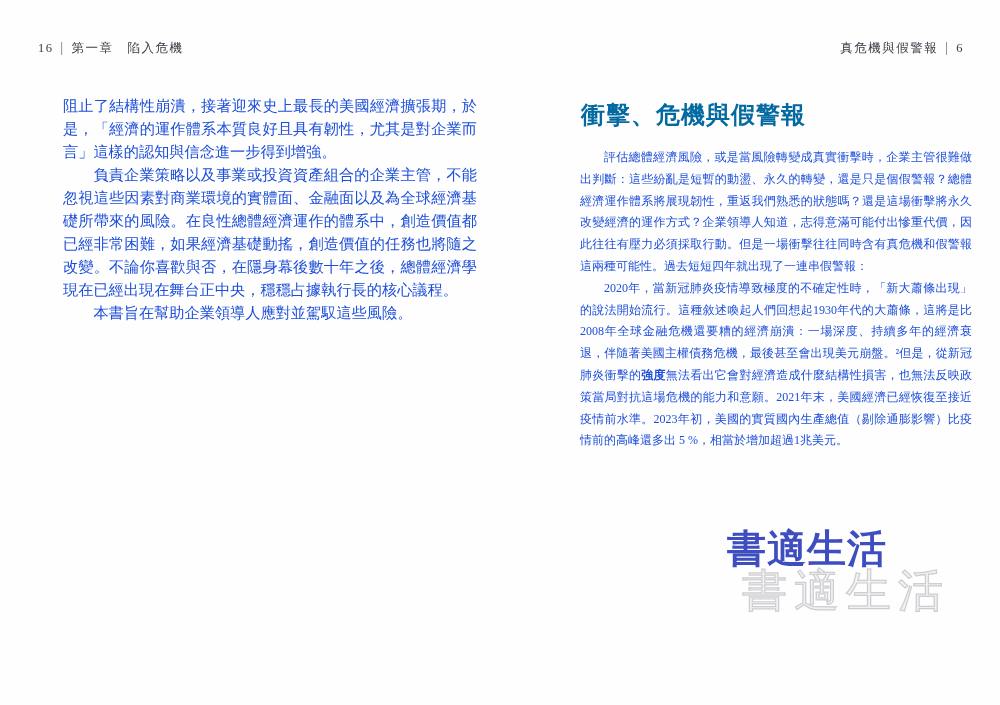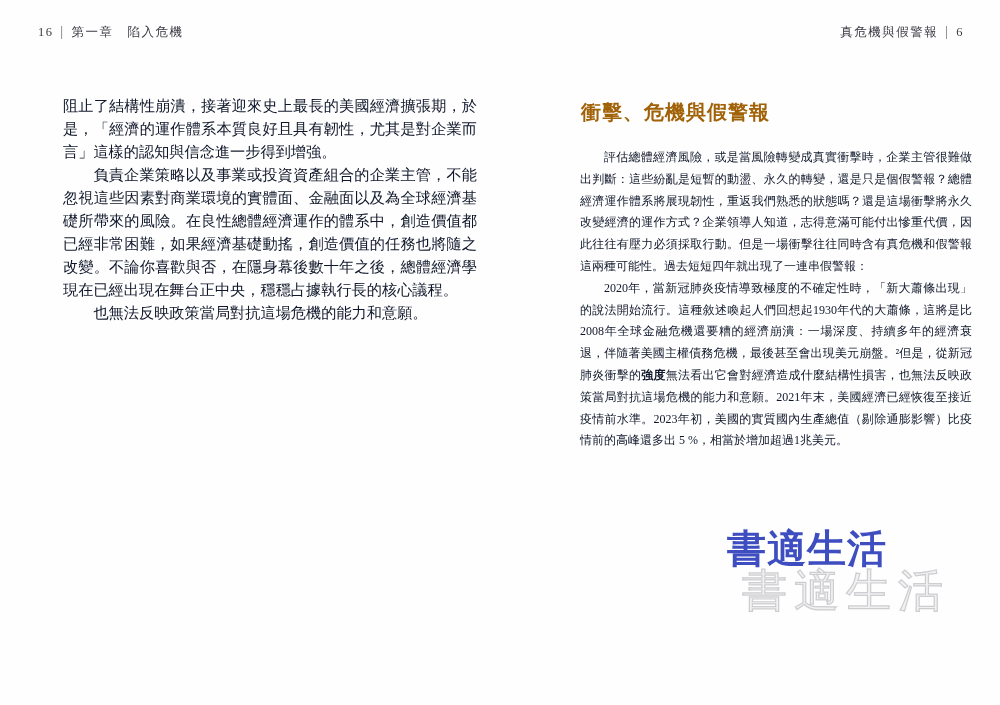--- a/index.html
+++ b/index.html
@@ -8,48 +8,48 @@
     background: #f4f4f4;
     font-family: "Liberation Serif", "DejaVu Serif", serif;
   }
   .spread {
     position: relative;
     width: 1000px; height: 705px;
     background: #fefefe;
     overflow: hidden;
   }
   .running-head {
-    position: absolute; top: 24px;
+    position: absolute; top: 40px;
     font-size: 12.5px; color: #3a3a44;
     letter-spacing: 1.5px;
     white-space: nowrap;
     text-align: center;
   }
   .running-head .divider {
     display: inline-block;
     margin: 0 7px;
     color: #55555f;
     transform: scaleY(1.1);
   }
   #head-left { left: 38px; }
   #head-right { right: 36px; }
   .body-block {
     position: absolute;
     text-align: justify;
     text-justify: inter-ideograph;
-    color: #0f172a;
+    color: #1d4ed8;
   }
   #left-body {
     left: 63px; top: 94px; width: 414px;
     font-size: 15.2px; line-height: 23px;
   }
   #right-title {
     position: absolute; left: 581px; top: 99px;
-    font-size: 20px; font-weight: bold;
-    color: #a16207; letter-spacing: 1px; text-align: center;
+    font-size: 24px; font-weight: bold;
+    color: #0369a1; letter-spacing: 1px; text-align: center;
   }
   #right-body {
     left: 580px; top: 147px; width: 392px;
     font-size: 12px; line-height: 21.8px;
   }
   p.body-para { margin: 0; padding: 0; }
   p.body-para.indent { text-indent: 2em; }
   p.body-para b { font-weight: bold; }
   .wm-blue {
     position: absolute; left: 727px; top: 522px;
@@ -77,21 +77,21 @@
     <span>16</span><span class="divider">|</span><span>第一章　陷入危機</span>
   </div>
 
   <div class="running-head" id="head-right">
     <span>真危機與假警報</span><span class="divider">|</span><span>6</span>
   </div>
 
   <div class="body-block" id="left-body">
       <p class="body-para">阻止了結構性崩潰，接著迎來史上最長的美國經濟擴張期，於是，「經濟的運作體系本質良好且具有韌性，尤其是對企業而言」這樣的認知與信念進一步得到增強。</p>
       <p class="body-para indent">負責企業策略以及事業或投資資產組合的企業主管，不能忽視這些因素對商業環境的實體面、金融面以及為全球經濟基礎所帶來的風險。在良性總體經濟運作的體系中，創造價值都已經非常困難，如果經濟基礎動搖，創造價值的任務也將隨之改變。不論你喜歡與否，在隱身幕後數十年之後，總體經濟學現在已經出現在舞台正中央，穩穩占據執行長的核心議程。</p>
-      <p class="body-para indent">也無法反映政策當局對抗這場危機的能力和意願。</p>
+      <p class="body-para indent">本書旨在幫助企業領導人應對並駕馭這些風險。</p>
     </div>
 
   <div id="right-title">衝擊、危機與假警報</div>
 
   <div class="body-block" id="right-body">
       <p class="body-para indent">評估總體經濟風險，或是當風險轉變成真實衝擊時，企業主管很難做出判斷：這些紛亂是短暫的動盪、永久的轉變，還是只是個假警報？總體經濟運作體系將展現韌性，重返我們熟悉的狀態嗎？還是這場衝擊將永久改變經濟的運作方式？企業領導人知道，志得意滿可能付出慘重代價，因此往往有壓力必須採取行動。但是一場衝擊往往同時含有真危機和假警報這兩種可能性。過去短短四年就出現了一連串假警報：</p>
       <p class="body-para indent">2020年，當新冠肺炎疫情導致極度的不確定性時，「新大蕭條出現」的說法開始流行。這種敘述喚起人們回想起1930年代的大蕭條，這將是比2008年全球金融危機還要糟的經濟崩潰：一場深度、持續多年的經濟衰退，伴隨著美國主權債務危機，最後甚至會出現美元崩盤。²但是，從新冠肺炎衝擊的<b>強度</b>無法看出它會對經濟造成什麼結構性損害，也無法反映政策當局對抗這場危機的能力和意願。2021年末，美國經濟已經恢復至接近疫情前水準。2023年初，美國的實質國內生產總值（剔除通膨影響）比疫情前的高峰還多出 5 %，相當於增加超過1兆美元。</p>
     </div>
 
   <div class="wm-blue" style="color: rgb(36, 54, 184);">書適生活</div>

